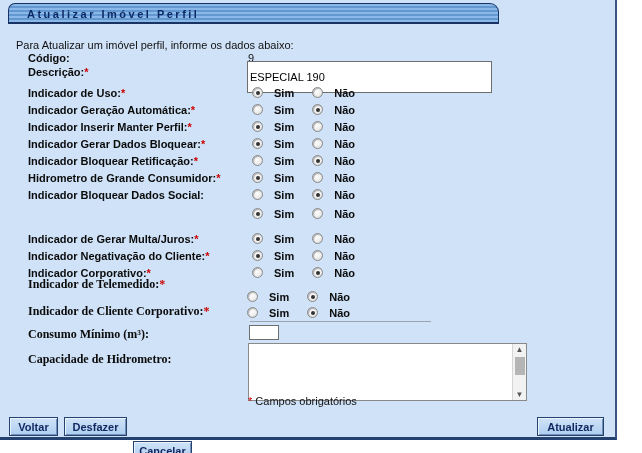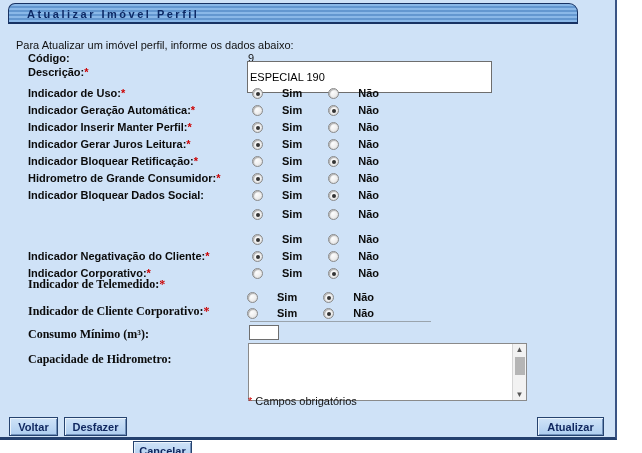--- a/index.html
+++ b/index.html
@@ -8,21 +8,21 @@
 
   #panel {
     position:absolute; left:0; top:0; width:617px; height:440px;
     background:#cfe2f7;
     border-right:2px solid #3a5484;
     border-bottom:3px solid #24406e;
   }
 
   
   .title-tab {
-    position:absolute; left:8px; top:3px; width:570px; height:21px;
+    position:absolute; left:8px; top:3px; width:491px; height:21px;
     background:repeating-linear-gradient(180deg, #8ab8e8 0px, #8ab8e8 2px, #6397d0 2px, #6397d0 4px);
     border:1px solid #173263;
     border-bottom:2px solid #173263;
     border-radius:7px 9px 0 0;
   }
   .title-tab span {
     display:block; padding:4px 0 0 18px;
     font-size:11px; font-weight:bold; letter-spacing:2.5px; color:#0d2a66;
   }
 
@@ -31,21 +31,21 @@
   .flabel { position:absolute; left:28px; width:238px; font-size:11px; font-weight:bold; color:#0b0b0b; line-height:12px; }
   .flabel.serif { font-family:"Liberation Serif", serif; font-size:12px; }
   .req { color:#cc0000; }
   .fvalue { position:absolute; left:248px; font-size:11px; color:#111; }
 
   .text-input {
     position:absolute; background:#ffffff; border:1px solid #6e6e6e;
     font-family:"Liberation Sans", sans-serif; font-size:11px; color:#000; padding:1px 2px;
   }
 
-  .fradios { position:absolute; left:252px; display:flex; align-items:center; gap:12px; }
+  .fradios { position:absolute; left:252px; display:flex; gap:4px; }
   .fradios.shift { left:247px; }
   .radio {
     width:11px; height:11px; border-radius:50%;
     background:radial-gradient(circle at 35% 30%, #ffffff 0%, #efefef 55%, #cfcfcf 100%);
     border:1px solid #8a8a8a;
     box-shadow:inset 1px 1px 1px rgba(90,90,90,0.45);
     position:relative; flex:0 0 auto;
   }
   .radio.checked::after {
     content:""; position:absolute; left:3px; top:3px; width:4px; height:4px;
@@ -114,21 +114,21 @@
   </div>
 
   <div class="flabel" style="top:121px"><span>Indicador Inserir Manter Perfil:</span><span class="req">*</span></div>
   <div class="fradios" style="top:121px">
     <span class="radio checked"></span>
       <span class="rlabel">Sim</span>
     <span class="radio"></span>
       <span class="rlabel last">Não</span>
   </div>
 
-  <div class="flabel" style="top:138px"><span>Indicador Gerar Juros Leitura:</span><span class="req">*</span></div>
+  <div class="flabel" style="top:138px"><span>Indicador Gerar Dados Bloquear:</span><span class="req">*</span></div>
   <div class="fradios" style="top:138px">
     <span class="radio checked"></span>
       <span class="rlabel">Sim</span>
     <span class="radio"></span>
       <span class="rlabel last">Não</span>
   </div>
 
   <div class="flabel" style="top:155px"><span>Indicador Bloquear Retificação:</span><span class="req">*</span></div>
   <div class="fradios" style="top:155px">
     <span class="radio"></span>
@@ -153,20 +153,21 @@
       <span class="rlabel last">Não</span>
   </div>
 
   <div class="fradios" style="top:208px">
     <span class="radio checked"></span>
       <span class="rlabel">Sim</span>
     <span class="radio"></span>
       <span class="rlabel last">Não</span>
   </div>
 
+  <div class="flabel" style="top:233px"><span>Indicador de Gerar Multa/Juros:</span><span class="req">*</span></div>
   <div class="fradios" style="top:233px">
     <span class="radio checked"></span>
       <span class="rlabel">Sim</span>
     <span class="radio"></span>
       <span class="rlabel last">Não</span>
   </div>
 
   <div class="flabel" style="top:250px"><span>Indicador Negativação do Cliente:</span><span class="req">*</span></div>
   <div class="fradios" style="top:250px">
     <span class="radio checked"></span>

